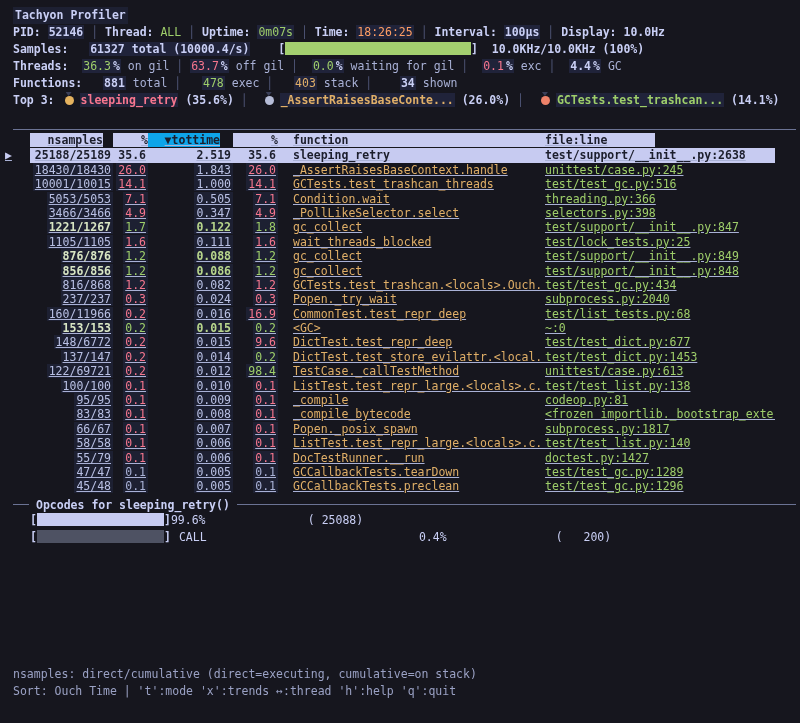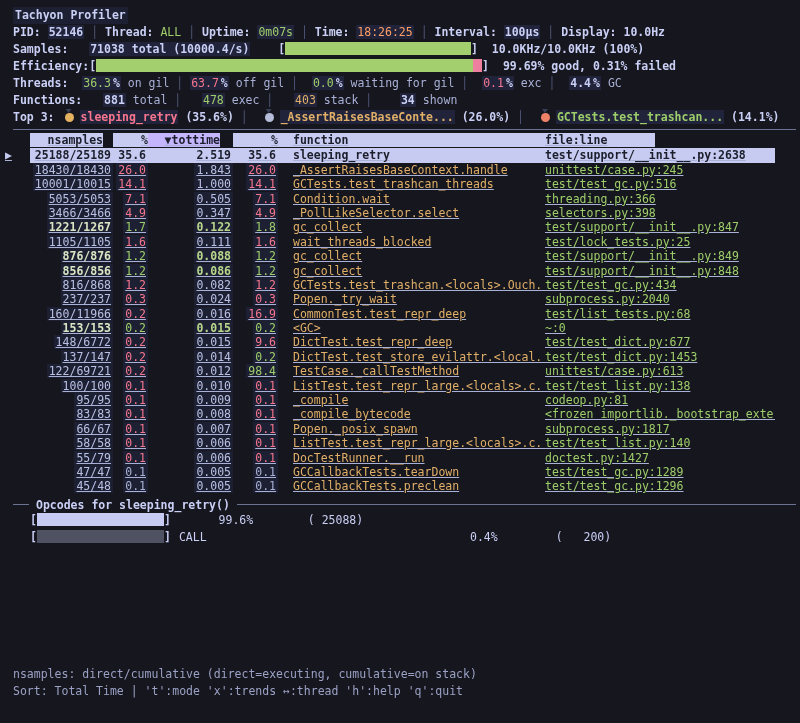--- a/index.html
+++ b/index.html
@@ -34,21 +34,21 @@
   .ct-p1{width:35px;text-align:right;}
   .ct-tt{width:85px;text-align:right;}
   .ct-p2{width:45px;text-align:right;}
   .ct-fn{width:267px;padding-left:15px;text-align:left;}
   .ct-fl{flex:1;text-align:left;}
   
   .thead{margin-bottom:1px;}
   .thead .ct{background:#c7cbf1;color:#1c1e2c;font-weight:bold;}
   .thead .ct-ar{background:transparent;}
   .thead .ct-ns{border-right:10px solid #16161e;}
-  .thead .ct-tt{background:#c4b5fd;border-right:13px solid #16161e;}
+  .thead .ct-tt{background:#0ea5e9;border-right:13px solid #16161e;}
   .thead .ct-fl{flex:none;width:110px;}
   
   .trow .in{background:#1d2032;padding:0 2px;}
   .trow .ns,.trow .tt{color:#b9c0e4;}
   .trow .fn{color:#e0af68;}
   .trow .fl{color:#9ece6a;}
   .trow .p.rd{color:#f7768e;} .trow .p.gr{color:#9ece6a;}
   .trow.vgreen .ns{color:#d9e6c4;font-weight:bold;}
   .trow.vgreen .tt{color:#b8d68c;font-weight:bold;}
   .trow.sel{font-weight:bold;}
@@ -60,34 +60,33 @@
   #opc{position:absolute;left:13px;top:497px;right:4px;}
   .opc-title-line{display:flex;align-items:center;height:15px;justify-content:center;}
   .opc-title-line .l1{width:16px;border-top:1px solid #6b7394;}
   .opc-title-line .l2{flex:1;border-top:1px solid #6b7394;}
   .opc-title{color:#c9cff5;font-weight:bold;padding:0 7px;white-space:pre;}
   .oprow{display:flex;height:16.5px;line-height:16.5px;white-space:pre;margin-left:17px;color:#c9cff5;}
   .opbar{display:inline-block;width:127px;height:13px;margin-top:1px;}
   .opbar.f-lavender{background:#c7cbf1;}
   .opbar.f-gray{background:#4e5263;}
   .oplabel{display:inline-block;width:240px;padding-left:8px;}
-  .oppct{display:inline-block;width:130px;text-align:center;}
+  .oppct{display:inline-block;width:130px;text-align:left;}
   .opcount{display:inline-block;width:62px;text-align:right;}
   
   #foot{position:absolute;left:13px;top:666px;right:0;color:#9aa1c4;}
   .brk{color:#c9cff5;font-weight:bold;}
 </style>
 </head>
 <body>
 
 <div id="hdr">
   <div class="line b" style="background:#1d2032;display:inline-block;padding:0 2px;">Tachyon Profiler</div>
   <div class="line"><span class="b">PID: </span><span class="b bx">52146</span><span class="dim"> │ </span><span class="b">Thread: </span><span class="gr">ALL</span><span class="dim"> │ </span><span class="b">Uptime: </span><span class="gr bx">0m07s</span><span class="dim"> │ </span><span class="b">Time: </span><span class="or bx">18:26:25</span><span class="dim"> │ </span><span class="b">Interval: </span><span class="b bx">100µs</span><span class="dim"> │ </span><span class="b">Display: </span><span class="b">10.0Hz</span></div>
-  <div class="line"><span><span class="b">Samples:</span><span class="">   </span><span class="b bx">71038 total (10000.4/s)</span><span class="">    </span><span class="b">[</span></span><span class="bar bar-samples"></span><span><span class="b">]</span><span class="b">  10.0KHz/10.0KHz (100%)</span></span></div>
-  <div class="line"><span><span class="b">Efficiency:</span><span class="b">[</span></span><span class="bar bar-eff"><span class="good"></span><span class="bad"></span></span><span><span class="b">]</span><span class="b">  99.69% good, 0.31% failed</span></span></div>
+  <div class="line"><span><span class="b">Samples:</span><span class="">   </span><span class="b bx">61327 total (10000.4/s)</span><span class="">    </span><span class="b">[</span></span><span class="bar bar-samples"></span><span><span class="b">]</span><span class="b">  10.0KHz/10.0KHz (100%)</span></span></div>
   <div class="line"><span class="b">Threads:</span><span class="">  </span><span class="gr bx">36.3</span><span class="b bx">%</span><span class=""> on gil </span><span class="dim">│</span><span class=""> </span><span class="rd bx">63.7</span><span class="b bx">%</span><span class=""> off gil </span><span class="dim">│</span><span class="">  </span><span class="gr bx">0.0</span><span class="b bx">%</span><span class=""> waiting for gil </span><span class="dim">│</span><span class="">  </span><span class="rd bx">0.1</span><span class="b bx">%</span><span class=""> exc </span><span class="dim">│</span><span class="">  </span><span class="b bx">4.4</span><span class="b bx">%</span><span class=""> GC</span></div>
   <div class="line"><span class="b">Functions:</span><span class="">   </span><span class="b bx">881</span><span class=""> total </span><span class="dim">│</span><span class="">   </span><span class="gr bx">478</span><span class=""> exec </span><span class="dim">│</span><span class="">   </span><span class="yl bx">403</span><span class=""> stack </span><span class="dim">│</span><span class="">    </span><span class="b bx">34</span><span class=""> shown</span></div>
   <div class="line"><span class="b">Top 3:</span><span id="top3-entries"><span class="medal gold"></span><span class="t3name bx rd">sleeping_retry</span><span class="b"> (35.6%)</span><span class="dim"> │ </span><span class="medal silver"></span><span class="t3name bx yl">_AssertRaisesBaseConte...</span><span class="b"> (26.0%)</span><span class="dim"> │ </span><span class="medal bronze"></span><span class="t3name bx gr">GCTests.test_trashcan...</span><span class="b"> (14.1%)</span></span></div>
 </div>
 
 <div class="sep" style="top:129px;"></div>
 
 <div id="tbl">
   <div class="trow thead">
     <span class="ct ct-ar"></span><span class="ct ct-ns">nsamples</span><span class="ct ct-p1">%</span><span class="ct ct-tt">▼tottime</span><span class="ct ct-p2">%</span><span class="ct ct-fn">function</span><span class="ct ct-fl">file:line</span>
@@ -127,14 +126,14 @@
       <span class="l2"></span>
     </div>
   <div id="opcrows">
       <div class="oprow"><span class="brk">[</span><span class="opbar f-lavender"></span><span class="brk">]</span><span class="oppct">99.6%</span><span class="opcount"> ( 25088)</span></div>
       <div class="oprow"><span class="brk">[</span><span class="opbar f-gray"></span><span class="brk">]</span><span class="oplabel">CALL</span><span class="oppct">0.4%</span><span class="opcount"> (   200)</span></div>
     </div>
 </div>
 
 <div id="foot">
   <div class="line">nsamples: direct/cumulative (direct=executing, cumulative=on stack)</div>
-  <div class="line">Sort: Total Time | 't':mode 'x':trends ↔:thread 'h':help 'q':quit</div>
+  <div class="line">Sort: Ouch Time | 't':mode 'x':trends ↔:thread 'h':help 'q':quit</div>
 </div>
 
 </body></html>

